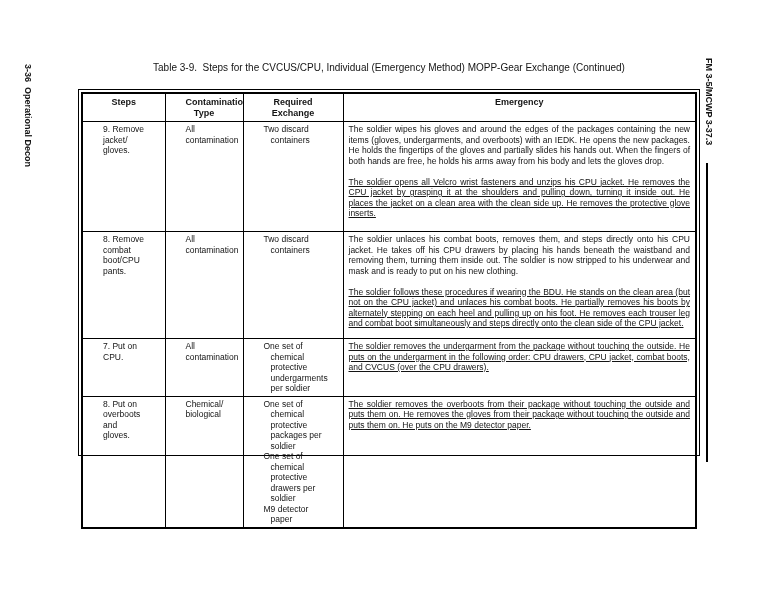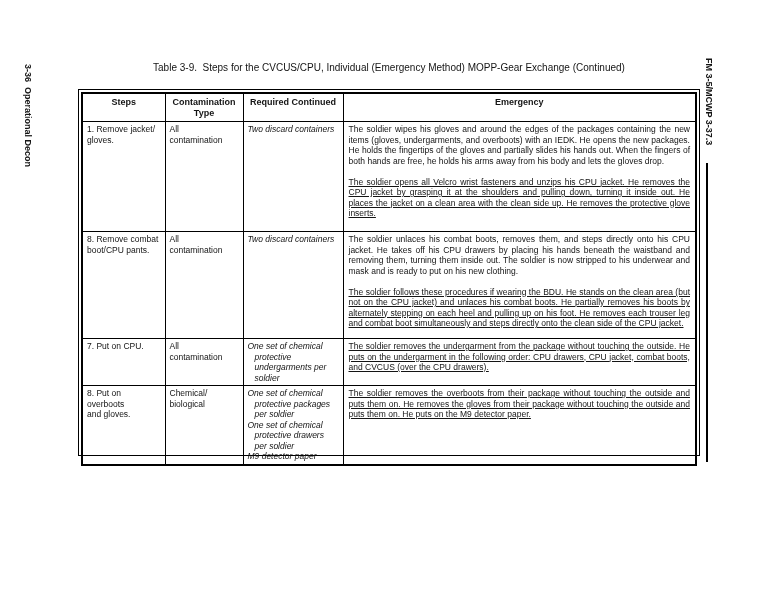--- a/index.html
+++ b/index.html
@@ -26,33 +26,33 @@
   }
   table {
     width: 100%; height: 100%;
     border-collapse: collapse; table-layout: fixed;
     border: 2px solid #000;
   }
   th, td {
     border: 1px solid #000;
     vertical-align: top;
     font-size: 8.5px; line-height: 10.5px;
-    padding: 2px 4px;
+    padding: 2px 20px;
     overflow: hidden;
   }
   th {
     text-align: center; font-weight: bold;
     font-size: 9px; line-height: 11px;
     white-space: pre-line; padding-top: 3px;
   }
   td.cell-step, td.cell-contamination-type { white-space: pre-line; }
   td.cell-procedures { text-align: justify; padding: 2px 5px 2px 5px; }
   td.cell-procedures p { margin: 0 0 10.5px 0; }
   td.cell-procedures p:last-child { margin-bottom: 0; text-decoration: underline; }
-  .equip-item { padding-left: 7px; text-indent: -7px; font-style: italic; }
+  .equip-item { padding-left: 7px; text-indent: -7px; }
 
   .margin-label {
     position: absolute;
     transform-origin: 0 0; transform: rotate(90deg);
     white-space: pre;
     font-weight: bold; font-size: 9px; line-height: 11px;
   }
   .margin-label.left  { left: 33px;  top: 64px; }
   .margin-label.right { left: 714px; top: 58px; }
 
@@ -80,27 +80,27 @@
         <col style="width:83px">
         <col style="width:78px">
         <col style="width:100px">
         <col>
       </colgroup>
       <thead>
         <tr style="height:25px">
           <th>Steps</th>
           <th>Contamination
 Type</th>
-          <th>Required Continued</th>
+          <th>Required Exchange</th>
           <th>Emergency</th>
         </tr>
       </thead>
       <tbody>
         <tr style="height:110px">
-          <td class="cell-step">1. Remove jacket/
+          <td class="cell-step">9. Remove jacket/
 gloves.</td>
           <td class="cell-contamination-type">All
 contamination</td>
           <td class="cell-required-equipment">
             <div class="equip-item">Two discard containers</div>
           </td>
           <td class="cell-procedures">
             <p>The soldier wipes his gloves and around the edges of the packages containing the new items (gloves, undergarments, and overboots) with an IEDK.  He opens the new packages.  He holds the fingertips of the gloves and partially slides his hands out. When the fingers of both hands are free, he holds his arms away from his body and lets the gloves drop.</p>
             <p>The soldier opens all Velcro wrist fasteners and unzips his CPU jacket.  He removes the CPU jacket by grasping it at the shoulders and pulling down, turning it inside out.  He places the jacket on a clean area with the clean side up.  He removes the protective glove inserts.</p>
           </td>

